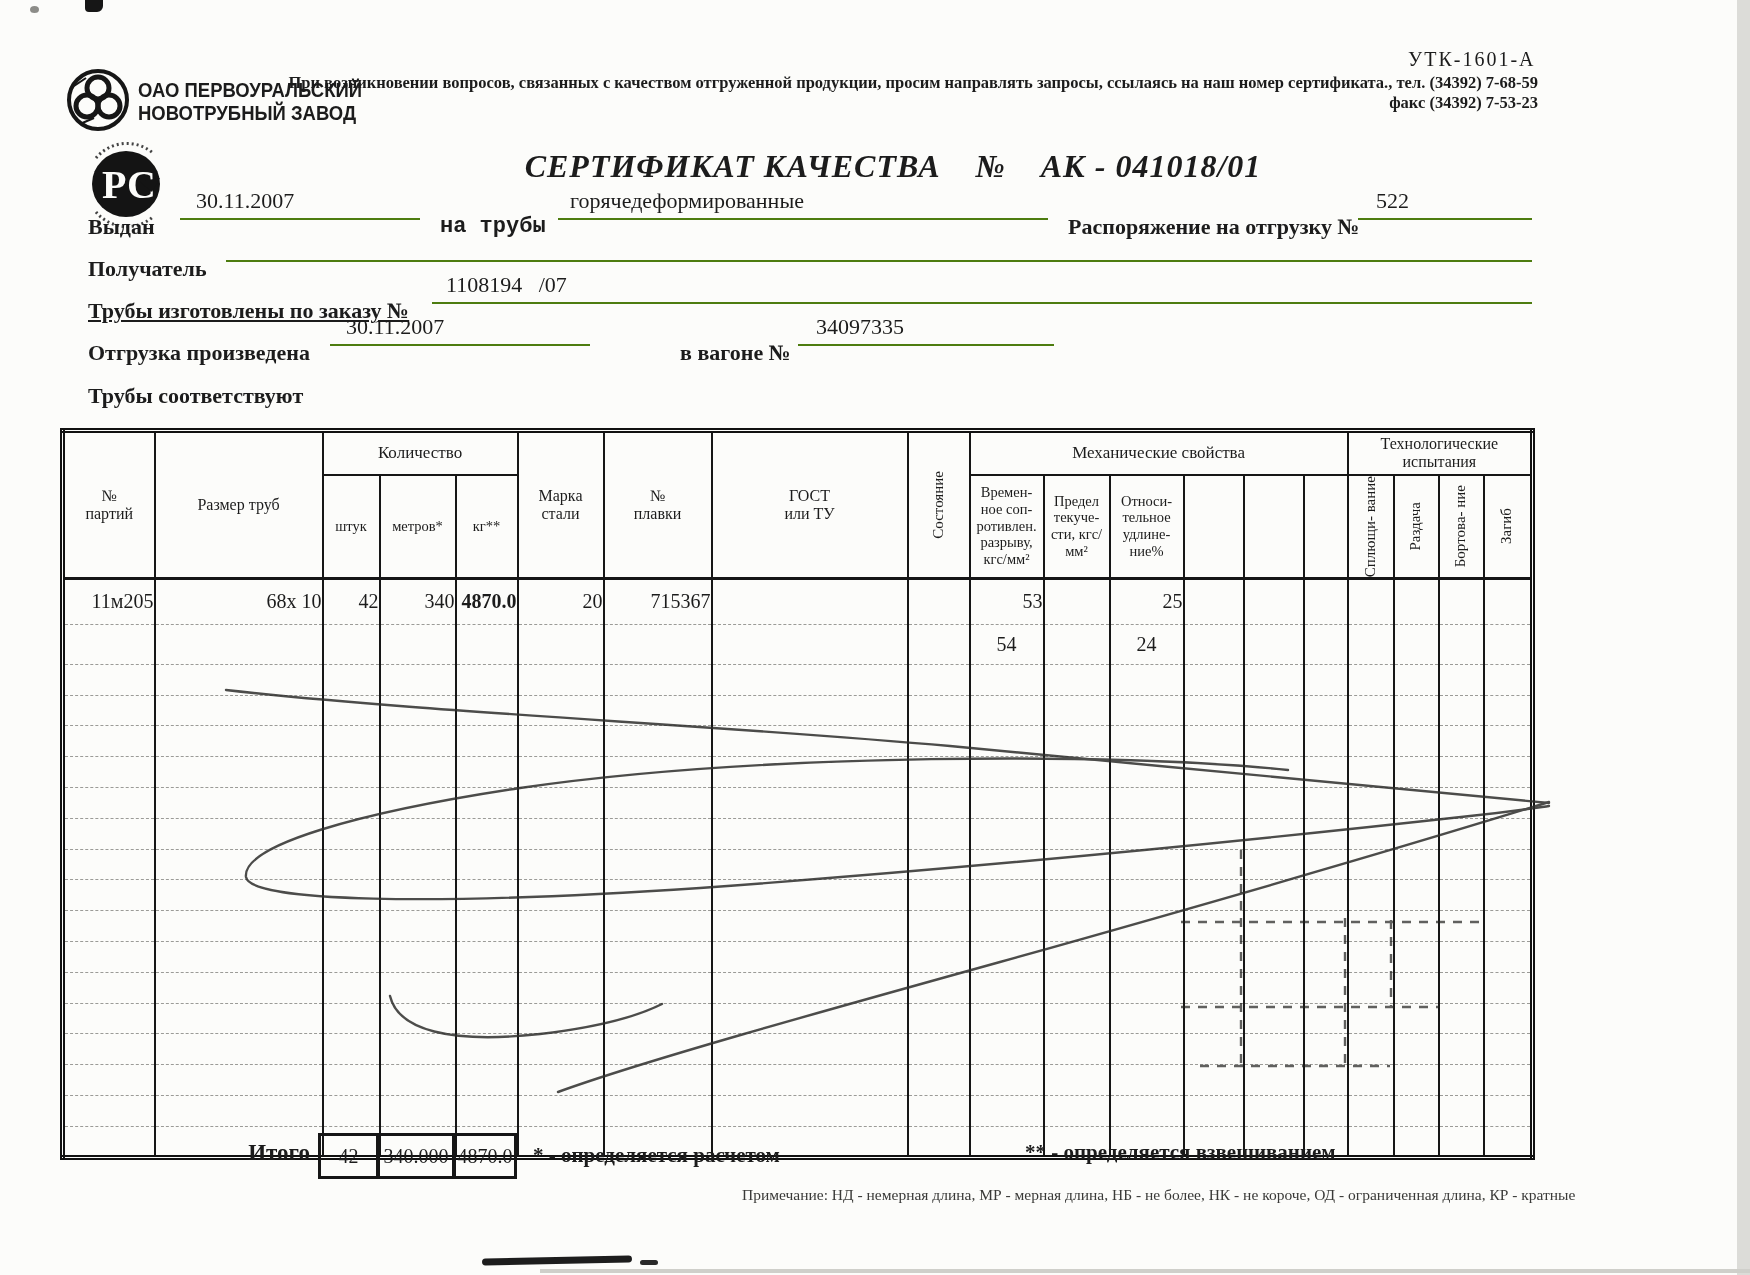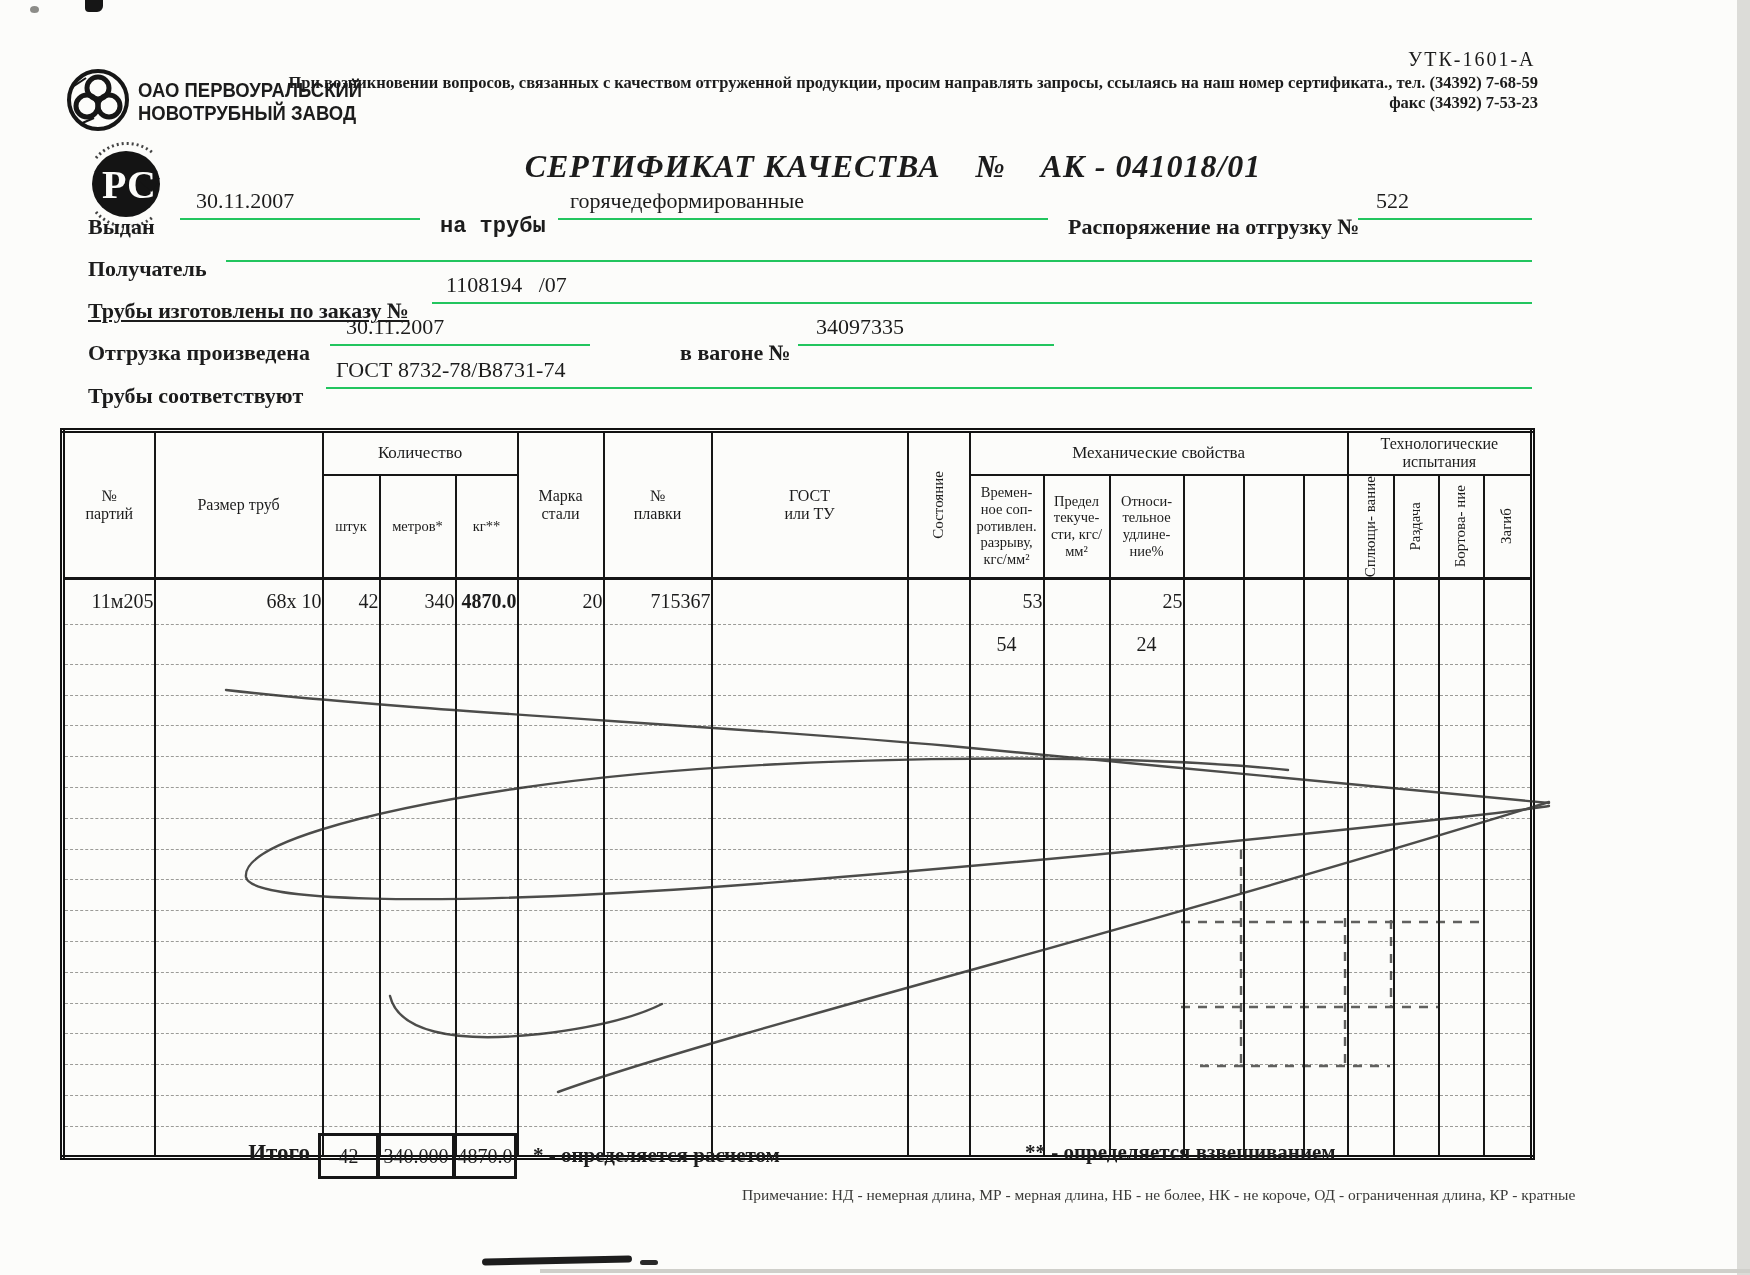--- a/index.html
+++ b/index.html
@@ -22,21 +22,21 @@
   .addr{position:absolute;left:278px;top:70px;width:1260px;}
   .addr-l1{font-size:20.5px;font-weight:bold;text-align:center;}
   .addr-l1 .email{border-bottom:2px solid #1c1c1c;}
   .addr-l2{font-size:16.5px;font-weight:bold;margin-top:3px;text-align:right;}
   .rst{position:absolute;left:84px;top:138px;}
   .title{position:absolute;left:0;top:148px;width:1750px;text-align:center;padding-left:36px;box-sizing:border-box;
          font-size:32px;font-weight:bold;font-style:italic;letter-spacing:1px;}
   .title .num{margin-left:26px;}
   
   .lbl{position:absolute;font-size:22px;font-weight:bold;white-space:nowrap;}
-  .uline{position:absolute;height:32px;border-bottom:2px solid #22c55e;font-size:22px;white-space:pre;box-sizing:border-box;}
+  .uline{position:absolute;height:32px;border-bottom:2px solid #4d7c0f;font-size:22px;white-space:pre;box-sizing:border-box;}
   
   .cert-table{position:absolute;left:60px;top:428px;border-collapse:collapse;table-layout:fixed;width:1470px;}
   .cert-table th,.cert-table td{border-left:2px solid #161616;border-right:2px solid #161616;padding:0;overflow:hidden;}
   .cert-table{border:5px double #111;}
   .cert-table thead th{border:2px solid #161616;font-weight:normal;font-size:16px;line-height:1.15;vertical-align:middle;text-align:center;}
   .cert-table thead .grp{font-size:17px;}
   .cert-table thead .sub{font-size:14.5px;}
   .hdr-pad{display:inline-block;}
   .w60{width:60px;} .w70{width:70px;}
   .vtext{writing-mode:vertical-rl;transform:rotate(180deg);margin:0 auto;font-size:15px;line-height:1.05;max-height:118px;}
@@ -117,21 +117,20 @@
 
   <span class="lbl" style="left:88px;top:298px;text-decoration:underline;">Трубы изготовлены по заказу №</span>
   <span class="uline" style="left:432px;top:272px;width:1100px;padding-left:14px;">1108194   /07</span>
 
   <span class="lbl" style="left:88px;top:340px;">Отгрузка произведена</span>
   <span class="uline" style="left:330px;top:314px;width:260px;padding-left:16px;">30.11.2007</span>
   <span class="lbl" style="left:680px;top:340px;">в вагоне №</span>
   <span class="uline" style="left:798px;top:314px;width:256px;padding-left:18px;">34097335</span>
 
   <span class="lbl" style="left:88px;top:383px;">Трубы соответствуют</span>
-  <span class="uline" style="left:326px;top:357px;width:1206px;padding-left:10px;">ГОСТ 8732-78/В8731-74</span>
 
   <table class="cert-table">
     <colgroup>
       <col style="width:92px">
         <col style="width:168px">
         <col style="width:57px">
         <col style="width:76px">
       <col style="width:62px">
         <col style="width:86px">
         <col style="width:108px">

